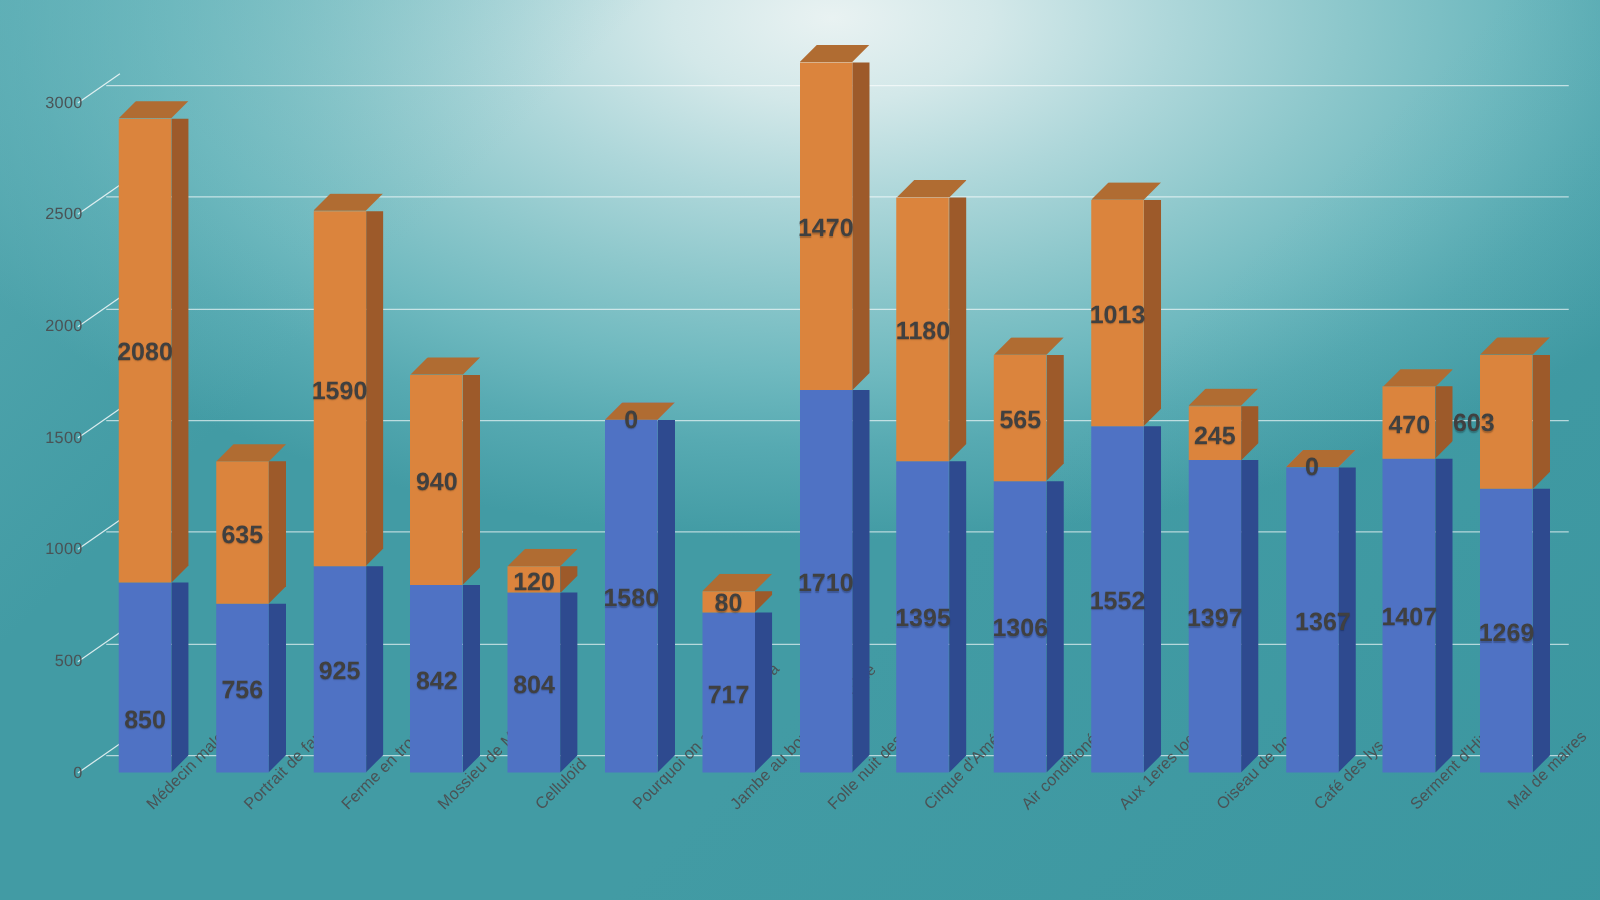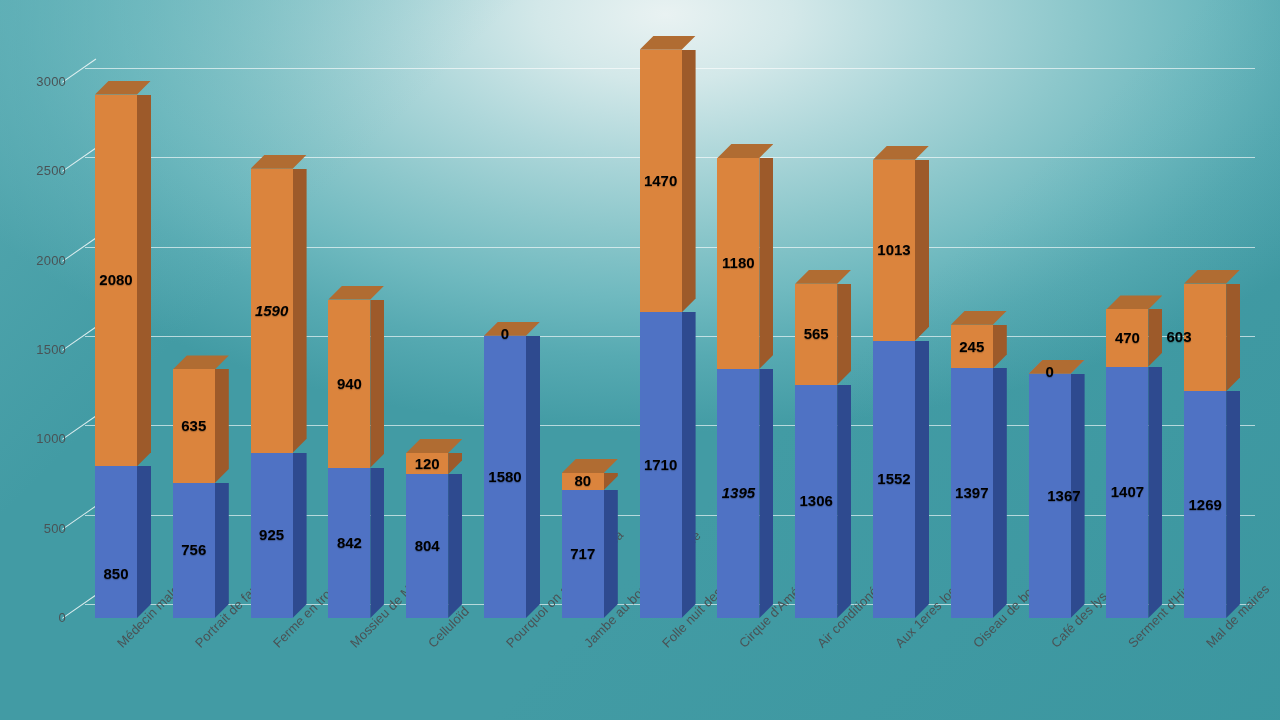--- a/index.html
+++ b/index.html
@@ -48,23 +48,23 @@
   }
 
   .bar { position:absolute; }
   .seg { position:absolute; }
   .face { position:absolute; left:0; top:0; width:100%; height:100%; }
   .side { position:absolute; top:0; }
   .topface { position:absolute; }
 
   .vlabel {
     position:absolute;
-    color:#000000;
+    color:#404040;
     font-weight:bold;
-    font-size:15px;
+    font-size:20px;
     white-space:nowrap;
     text-align:center;
     text-shadow:0 1px 1px rgba(0,0,0,0.25);
   }
 
   .xlabel {
     position:absolute;
     font-size:13px;
     color:#4a5356;
     white-space:nowrap;
@@ -134,21 +134,21 @@
         <div class="face" style="background: rgb(79, 114, 196);"></div>
         <div class="side" style="left: 42px; top: 0px; width: 14px; height: 165.267px; background: rgb(46, 74, 143); clip-path: polygon(0px 0px, 100% -8.47116%, 100% 91.5288%, 0px 100%);"></div>
       </div>
       <div class="seg" style="left: 0px; top: 168.653px; width: 42px; height: 284.08px;">
         <div class="face" style="background: rgb(219, 132, 61);"></div>
         <div class="side" style="left: 42px; top: 0px; width: 14px; height: 284.08px; background: rgb(157, 90, 42); clip-path: polygon(0px 0px, 100% -4.92819%, 100% 95.0718%, 0px 100%);"></div>
       </div>
       <div class="topface" style="left: 0px; top: 154.653px; width: 56px; height: 14px; background: rgb(176, 108, 50); clip-path: polygon(25% 0px, 100% 0px, 75% 100%, 0px 100%);"></div>
     </div>
     <div class="vlabel" style="left: 240.6px; top: 526.367px; width: 62px;">925</div>
-    <div class="vlabel" style="left: 240.6px; top: 301.693px; width: 62px; font-style: italic;">1590</div>
+    <div class="vlabel" style="left: 240.6px; top: 301.693px; width: 62px;">1590</div>
     <div class="xlabel" style="left: 269.6px; top: 640px;">Ferme en trop</div>
     <div class="bar" style="left: 328.4px; top: 0px;">
       <div class="seg" style="left: 0px; top: 467.563px; width: 42px; height: 150.437px;">
         <div class="face" style="background: rgb(79, 114, 196);"></div>
         <div class="side" style="left: 42px; top: 0px; width: 14px; height: 150.437px; background: rgb(46, 74, 143); clip-path: polygon(0px 0px, 100% -9.3062%, 100% 90.6938%, 0px 100%);"></div>
       </div>
       <div class="seg" style="left: 0px; top: 299.616px; width: 42px; height: 167.947px;">
         <div class="face" style="background: rgb(219, 132, 61);"></div>
         <div class="side" style="left: 42px; top: 0px; width: 14px; height: 167.947px; background: rgb(157, 90, 42); clip-path: polygon(0px 0px, 100% -8.33598%, 100% 91.664%, 0px 100%);"></div>
       </div>
@@ -214,21 +214,21 @@
       <div class="seg" style="left: 0px; top: 368.76px; width: 42px; height: 249.24px;">
         <div class="face" style="background: rgb(79, 114, 196);"></div>
         <div class="side" style="left: 42px; top: 0px; width: 14px; height: 249.24px; background: rgb(46, 74, 143); clip-path: polygon(0px 0px, 100% -5.61708%, 100% 94.3829%, 0px 100%);"></div>
       </div>
       <div class="seg" style="left: 0px; top: 157.933px; width: 42px; height: 210.827px;">
         <div class="face" style="background: rgb(219, 132, 61);"></div>
         <div class="side" style="left: 42px; top: 0px; width: 14px; height: 210.827px; background: rgb(157, 90, 42); clip-path: polygon(0px 0px, 100% -6.64053%, 100% 93.3595%, 0px 100%);"></div>
       </div>
       <div class="topface" style="left: 0px; top: 143.933px; width: 56px; height: 14px; background: rgb(176, 108, 50); clip-path: polygon(25% 0px, 100% 0px, 75% 100%, 0px 100%);"></div>
     </div>
-    <div class="vlabel" style="left: 707.4px; top: 484.38px; width: 62px; font-style: italic;">1395</div>
+    <div class="vlabel" style="left: 707.4px; top: 484.38px; width: 62px;">1395</div>
     <div class="vlabel" style="left: 707.4px; top: 254.347px; width: 62px;">1180</div>
     <div class="xlabel" style="left: 736.4px; top: 640px;">Cirque d'Amélie</div>
     <div class="bar" style="left: 795.2px; top: 0px;">
       <div class="seg" style="left: 0px; top: 384.661px; width: 42px; height: 233.339px;">
         <div class="face" style="background: rgb(79, 114, 196);"></div>
         <div class="side" style="left: 42px; top: 0px; width: 14px; height: 233.339px; background: rgb(46, 74, 143); clip-path: polygon(0px 0px, 100% -5.99986%, 100% 94.0001%, 0px 100%);"></div>
       </div>
       <div class="seg" style="left: 0px; top: 283.715px; width: 42px; height: 100.947px;">
         <div class="face" style="background: rgb(219, 132, 61);"></div>
         <div class="side" style="left: 42px; top: 0px; width: 14px; height: 100.947px; background: rgb(157, 90, 42); clip-path: polygon(0px 0px, 100% -13.8687%, 100% 86.1313%, 0px 100%);"></div>

